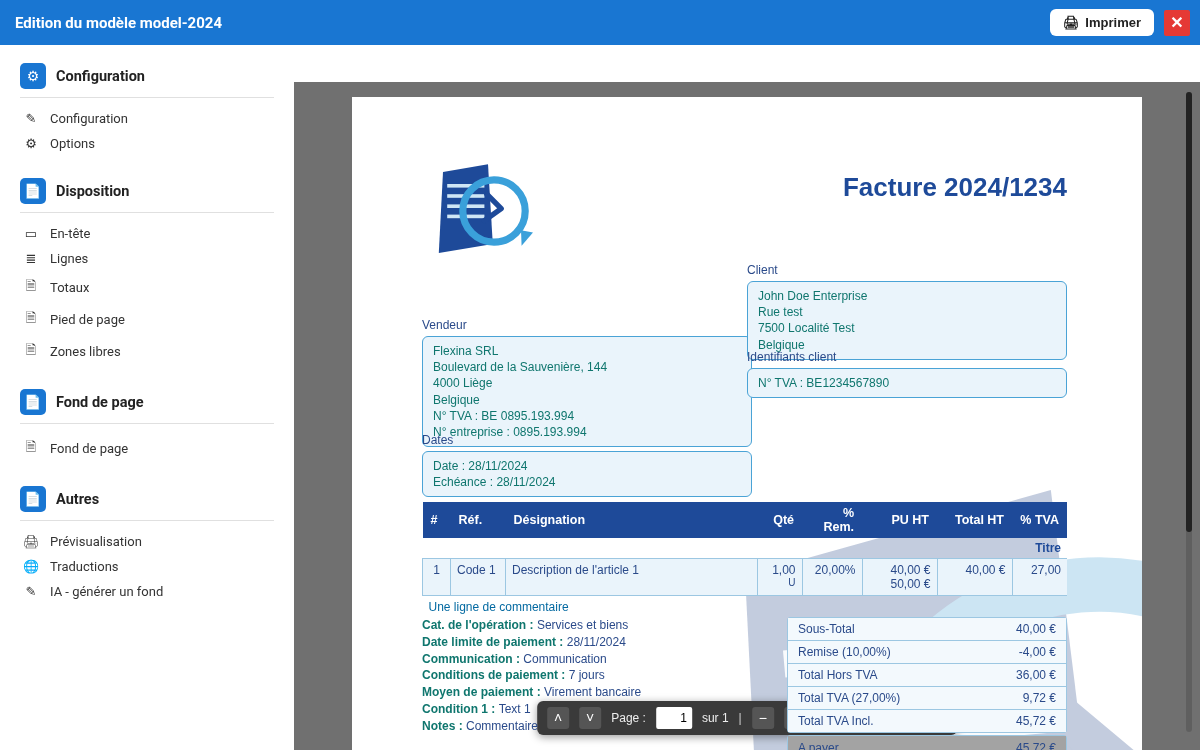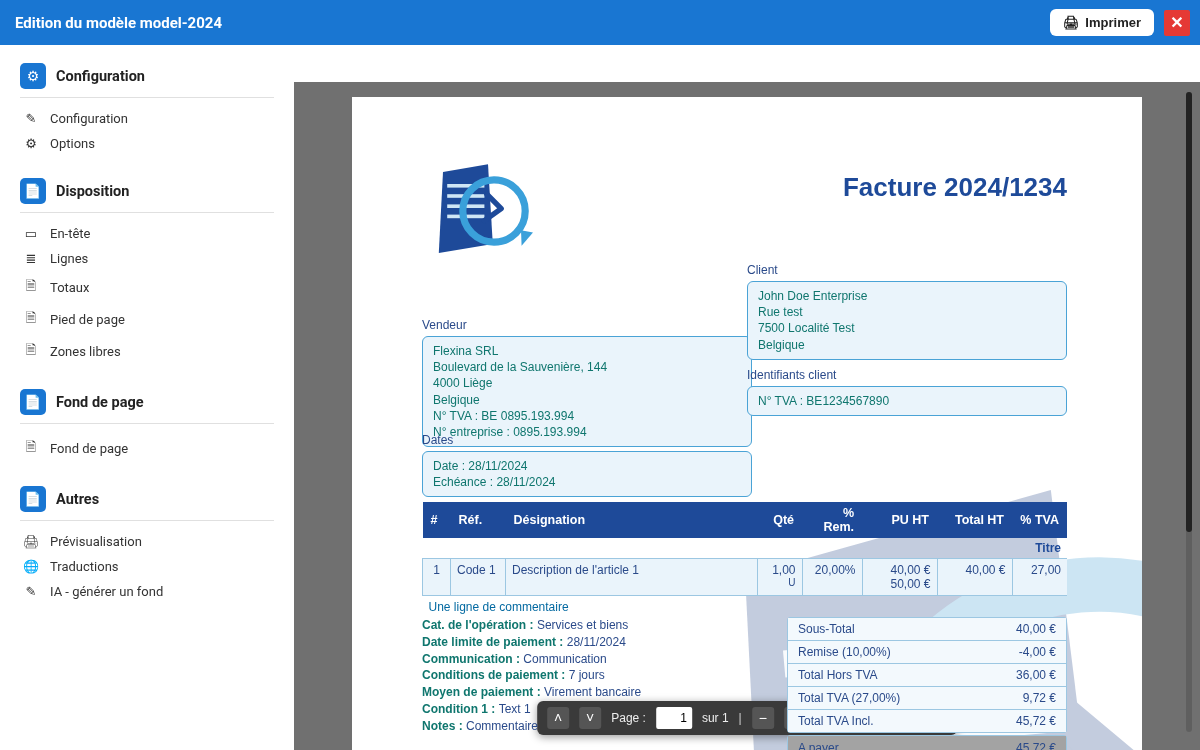--- a/index.html
+++ b/index.html
@@ -155,21 +155,21 @@
   line-height: 1.35;
 }
 .box-label {
   font-size: 12px;
   color: #2a4a8a;
   margin-bottom: 4px;
   margin-top: 6px;
 }
 .vendor-block { position: absolute; left: 35px; top: 185px; width: 330px; }
 .client-block { position: absolute; right: 40px; top: 130px; width: 320px; }
-.ids-block { position: absolute; right: 40px; top: 235px; width: 320px; }
+.ids-block { position: absolute; right: 40px; top: 217px; width: 320px; }
 .dates-block { position: absolute; left: 35px; top: 300px; width: 330px; }
 
 .lines { position: absolute; left: 35px; right: 40px; top: 375px; }
 .lines table { width: 100%; border-collapse: collapse; font-size: 12px; }
 .lines thead th {
   background: #1e4a99;
   color: #fff;
   text-align: left;
   padding: 4px 8px;
   font-weight: 700;

